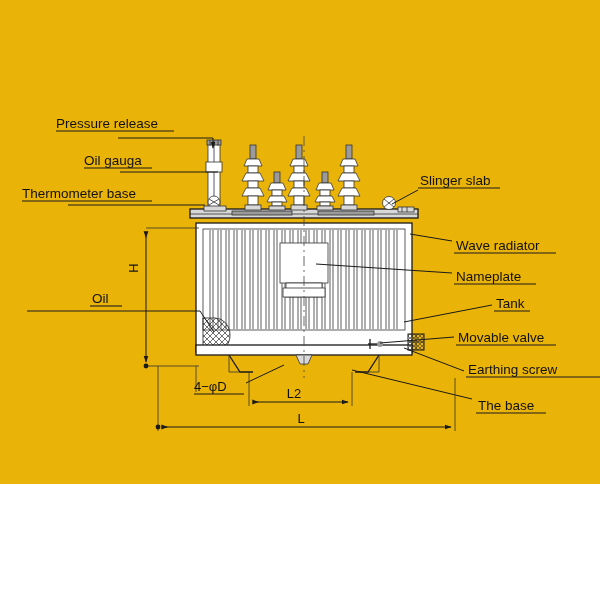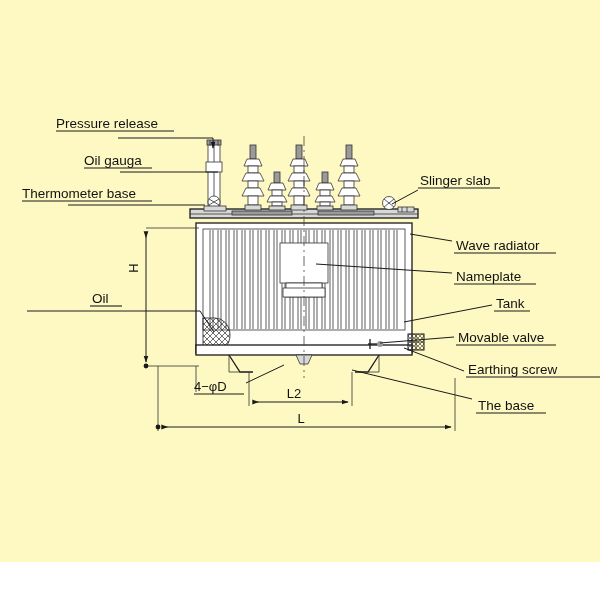--- a/index.html
+++ b/index.html
@@ -9,22 +9,22 @@
   }
   body {
     width: 600px;
     height: 600px;
     font-family: "Liberation Sans", sans-serif;
     overflow: hidden;
   }
   #diagram-root {
     position: relative;
     width: 600px;
-    height: 562px;
-    background: #fef9c3;
+    height: 484px;
+    background: #eab308;
   }
   svg.canvas {
     position: absolute;
     left: 0;
     top: 0;
     width: 600px;
     height: 600px;
     display: block;
   }
   text {

